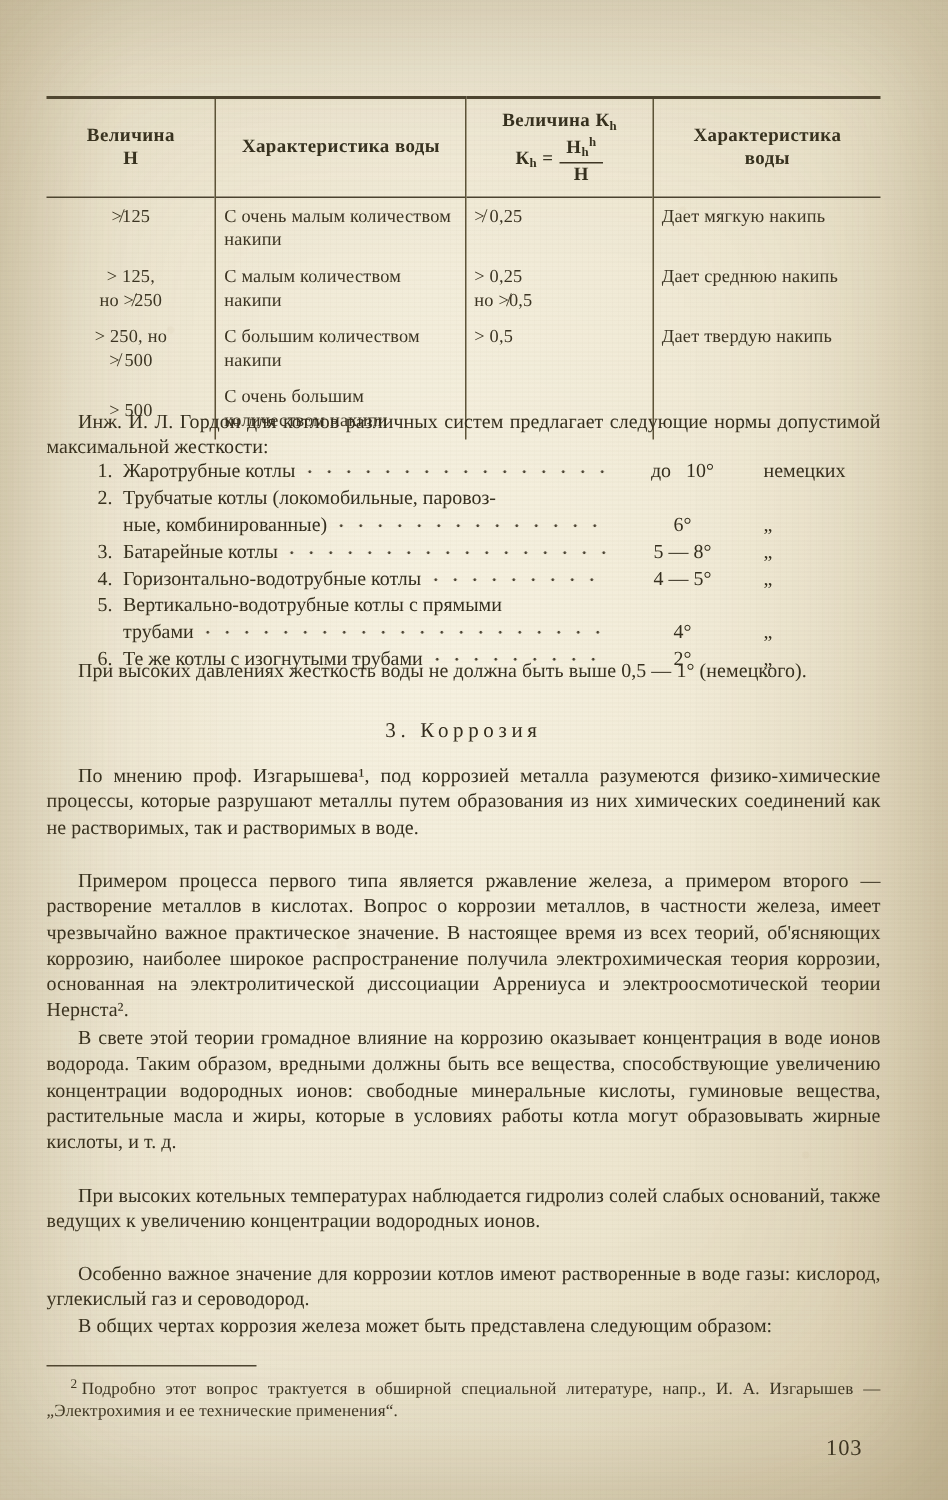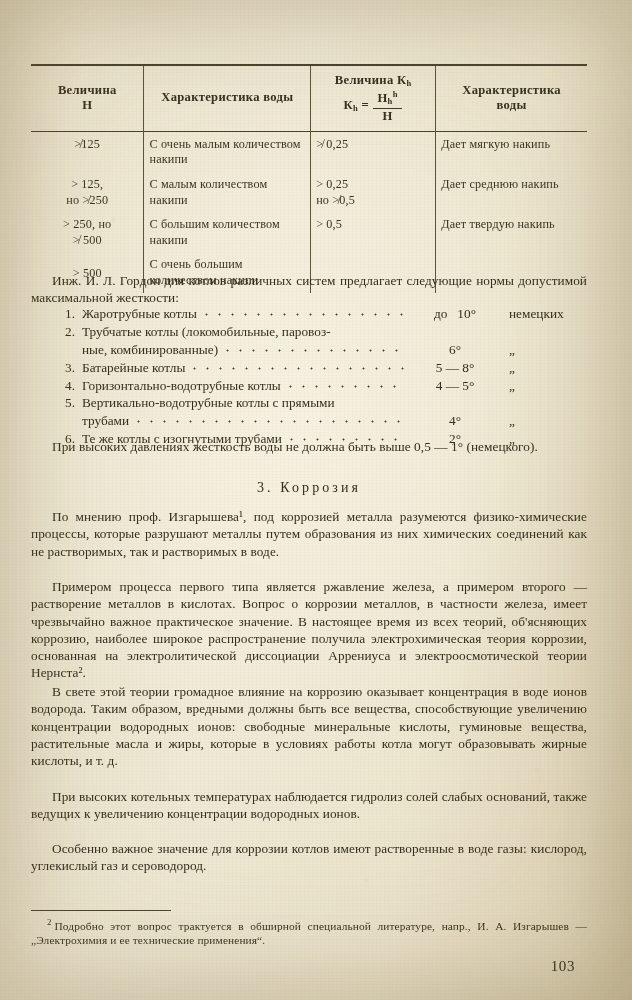--- a/index.html
+++ b/index.html
@@ -346,20 +346,23 @@
     </div>
 
     <div class="blk" style="top:788px">
       <p class="body ind">При высоких котельных температурах наблюдается гидролиз солей слабых оснований, также ведущих к увеличению концентрации водородных ионов.</p>
     </div>
 
     <div class="blk" style="top:840px">
       <p class="body ind">Особенно важное значение для коррозии котлов имеют растворенные в воде газы: кислород, углекислый газ и сероводород.</p>
     </div>
 
+    <div class="blk" style="top:875px">
+      <p class="body ind">В общих чертах коррозия железа может быть представлена следующим образом:</p>
+    </div>
 
     <div class="blk" style="top:910px">
       <div class="fn-rule"></div>
       <p class="fn ind">
         <span class="fn-m">2</span><span>Подробно этот вопрос трактуется в обширной специальной литературе, напр., И. А. Изгарышев — „Электрохимия и ее технические применения“.</span>
       </p>
     </div>
 
     <div class="pageno">103</div>
 

